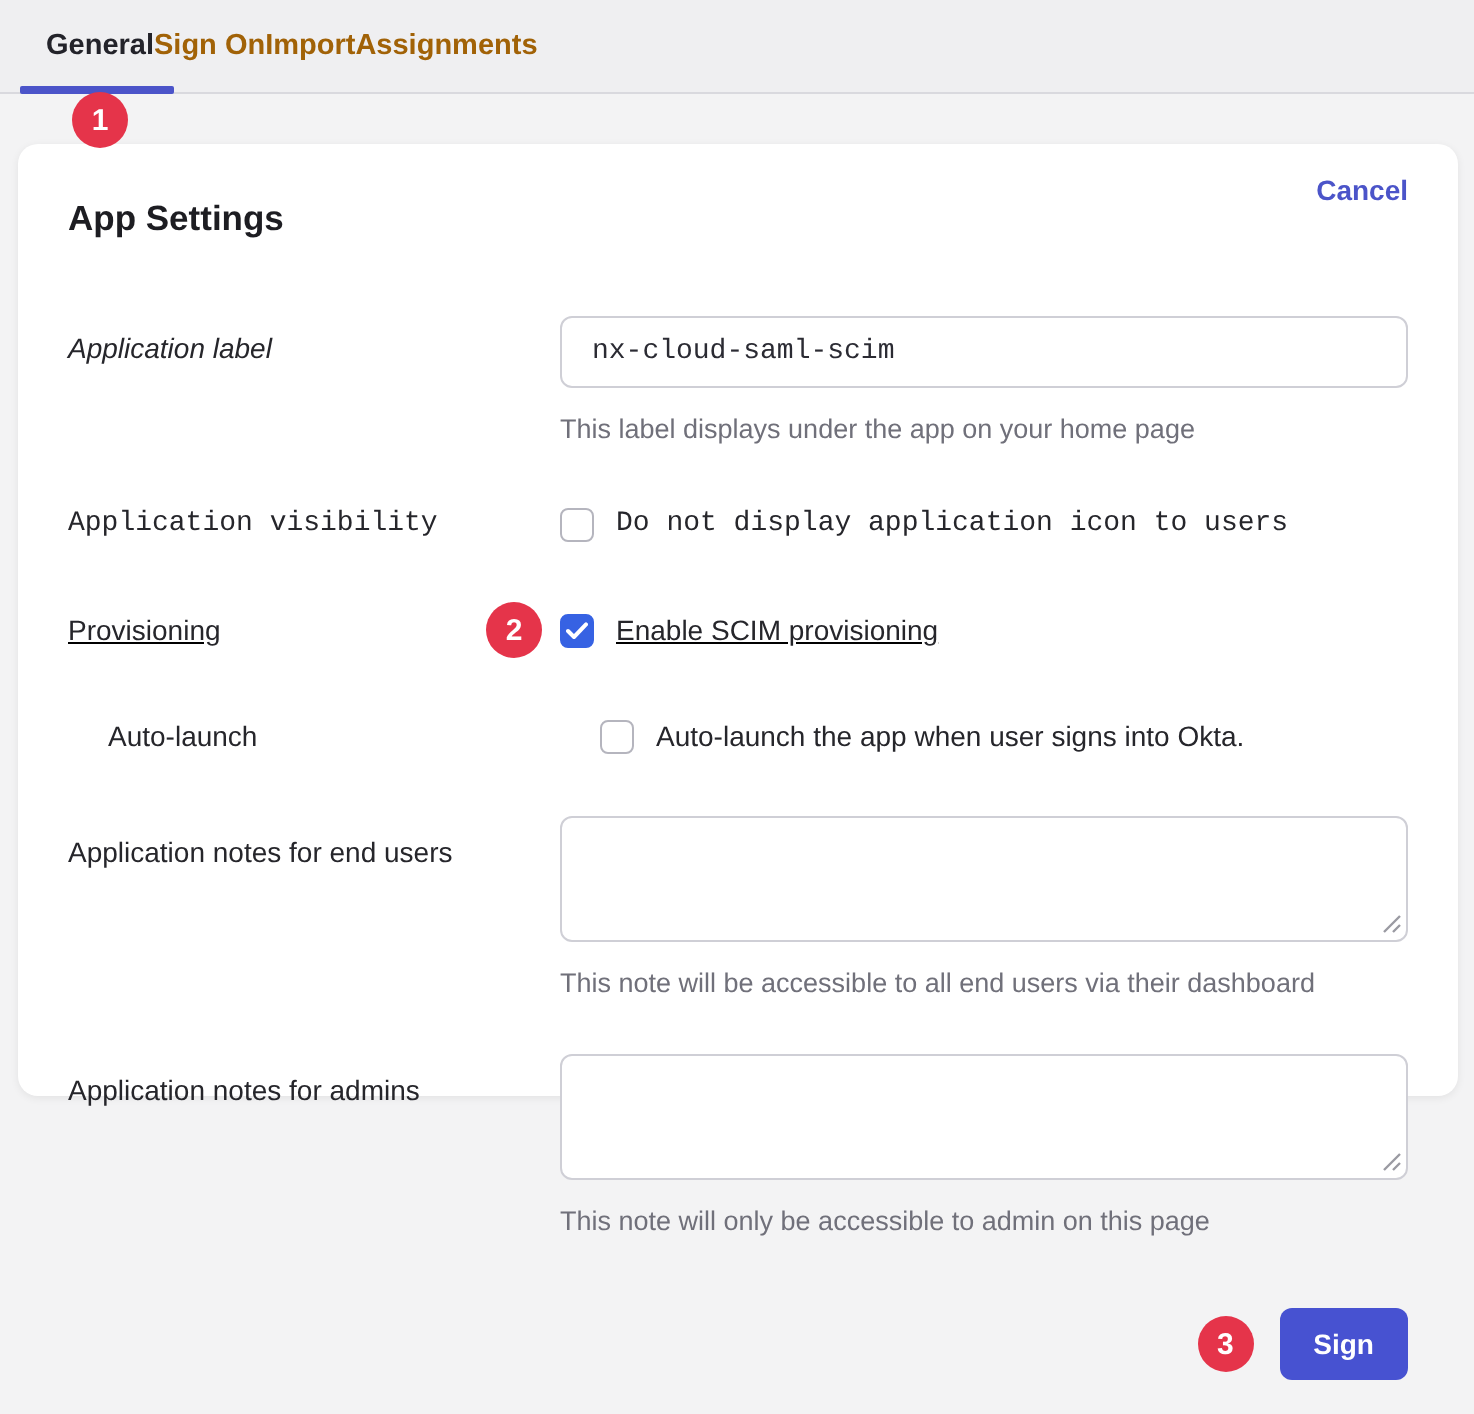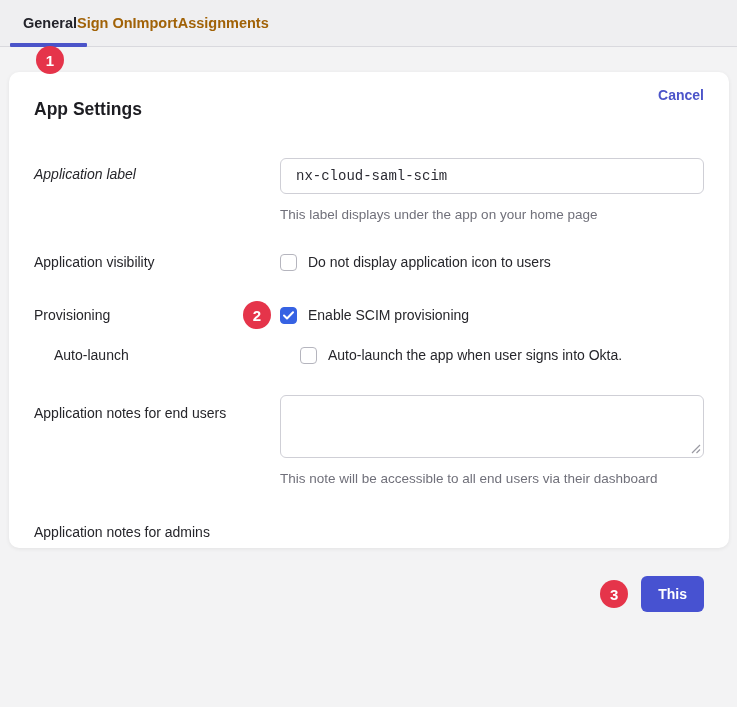--- a/index.html
+++ b/index.html
@@ -149,22 +149,22 @@
     display:block;
   }
   .grip {
     position:absolute;
     right:3px;
     bottom:4px;
     cursor:nwse-resize;
     line-height:0;
   }
   .mb-r1 { margin-bottom:31px; }
-  .mb-r2 { margin-bottom:36px; }
-  .mb-r3 { margin-bottom:23px; }
+  .mb-r2 { margin-bottom:36px;font-family:Liberation Mono, monospace; }
+  .mb-r3 { margin-bottom:36px;text-decoration:underline; }
   .mb-r4 { margin-bottom:31px;margin-left:20px; }
   .mb-r5 { margin-bottom:27px; }
   
   .footer {
     display:flex;
     justify-content:flex-end;
     align-items:center;
     gap:13px;
     margin-top:35px;
   }
@@ -258,20 +258,29 @@
         <span class="grip"><svg width="10" height="10" viewBox="0 0 10 10">
               <path d="M9 1 L1 9 M9 5.5 L5.5 9" stroke="#9a9aa2" stroke-width="1.2" fill="none"></path>
             </svg></span>
       </div>
       <div class="help">This note will be accessible to all end users via their dashboard</div>
     </div>
   </div>
 
   <div class="row">
     <div class="flabel pad">Application notes for admins</div>
+    <div class="control">
+      <div class="tawrap">
+        <textarea class="ta" style=""></textarea>
+        <span class="grip"><svg width="10" height="10" viewBox="0 0 10 10">
+              <path d="M9 1 L1 9 M9 5.5 L5.5 9" stroke="#9a9aa2" stroke-width="1.2" fill="none"></path>
+            </svg></span>
+      </div>
+      <div class="help">This note will only be accessible to admin on this page</div>
+    </div>
   </div>
 
   <div class="footer">
     <div class="badge">3</div>
-    <button class="save-btn">This</button>
+    <button class="save-btn">Sign</button>
   </div>
 
 </div>
 
 </body></html>

